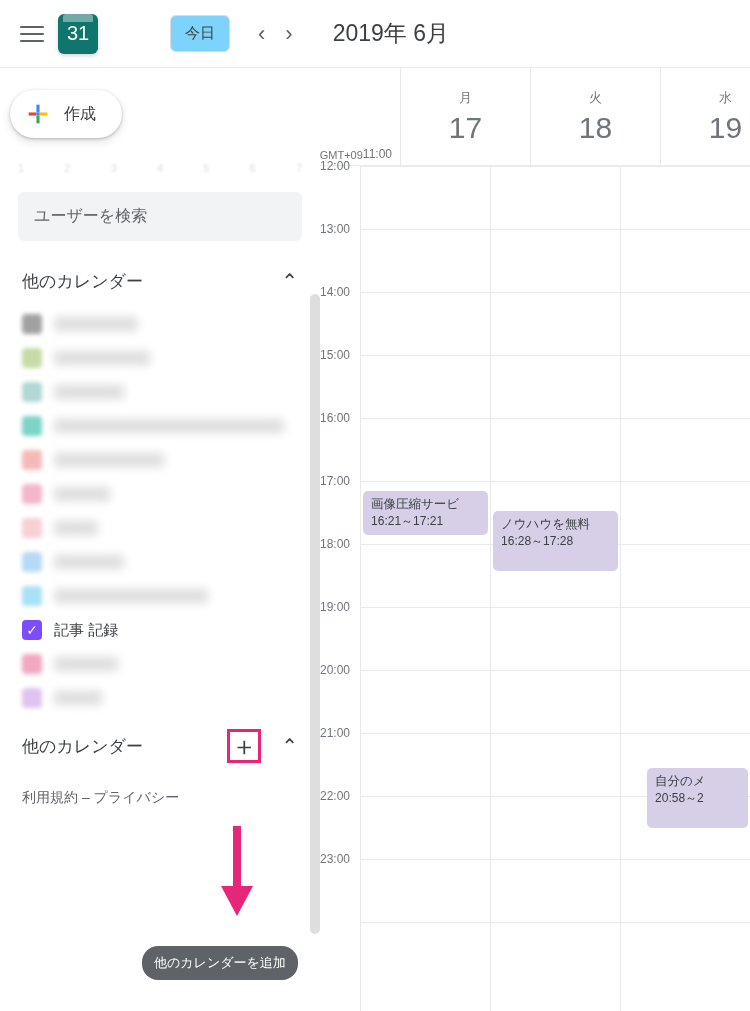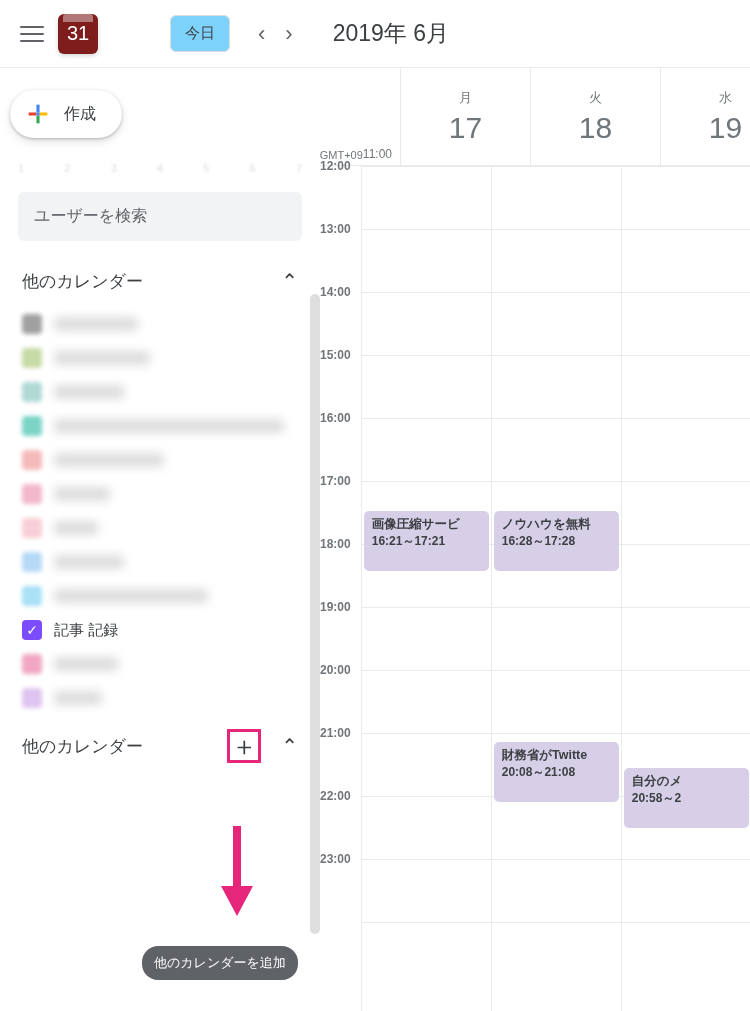--- a/index.html
+++ b/index.html
@@ -2,21 +2,21 @@
 <html><head>
 <meta charset="utf-8">
 <style>
 * { box-sizing: border-box; margin: 0; padding: 0; }
 body { font-family: "Helvetica Neue", Arial, sans-serif; color: #3c4043; background: #fff; width: 750px; height: 1011px; overflow: hidden; position: relative; }
 
 
 .header { display: flex; align-items: center; height: 68px; padding: 0 12px; border-bottom: 1px solid #e8eaed; }
 .menu-icon { width: 24px; height: 24px; margin: 0 14px 0 8px; cursor: pointer; display: flex; flex-direction: column; justify-content: center; gap: 5px; }
 .menu-icon span { display: block; height: 2px; background: #5f6368; border-radius: 1px; }
-.logo { width: 40px; height: 40px; background: #7f1d1d; border-radius: 6px; display: flex; align-items: center; justify-content: center; color: #fff; font-size: 20px; font-weight: 500; margin-right: 14px; box-shadow: 0 2px 4px rgba(60,64,67,0.2); position: relative; }
+.logo { width: 40px; height: 40px; background: #0f766e; border-radius: 6px; display: flex; align-items: center; justify-content: center; color: #fff; font-size: 20px; font-weight: 500; margin-right: 14px; box-shadow: 0 2px 4px rgba(60,64,67,0.2); position: relative; }
 .logo::before { content: ""; position: absolute; top: 0; left: 5px; right: 5px; height: 8px; background: rgba(255,255,255,0.4); border-radius: 3px 3px 0 0; }
 .app-title { font-size: 23px; color: #5f6368; font-weight: 400; }
 .today-btn { margin-left: 58px; padding: 8px 14px; border: 1px solid #dadce0; border-radius: 6px; font-size: 15px; color: #3c4043; background: #7dd3fc; cursor: pointer; }
 .nav-arrows { display: flex; margin: 0 18px; }
 .nav-arrow { font-size: 22px; color: #5f6368; padding: 4px 10px; cursor: pointer; }
 .date-range { font-size: 23px; color: #3c4043; font-weight: 400; margin-left: 12px; }
 
 .body-area { display: flex; height: calc(100% - 68px); }
 
 
@@ -50,21 +50,21 @@
 .scrollbar-mock { position: absolute; right: 0; top: 226px; width: 10px; height: 640px; background: #c8c8c8; border-radius: 5px; opacity: 0.6; }
 
 
 .main { flex: 1; position: relative; overflow: hidden; }
 .day-headers { display: flex; height: 98px; border-bottom: 1px solid #e8eaed; }
 .time-gutter-top { width: 80px; display: flex; align-items: flex-end; justify-content: flex-end; padding: 0 8px 4px 0; font-size: 11px; color: #70757a; }
 .day-header { flex: 1; min-width: 130px; display: flex; flex-direction: column; align-items: center; justify-content: center; border-left: 1px solid #e8eaed; }
 .day-name { font-size: 13px; color: #70757a; margin-bottom: 4px; }
 .day-num { font-size: 30px; color: #70757a; font-weight: 400; }
 
-.grid-body { display: flex; height: calc(100% - 98px); position: relative; font-weight: bold; }
+.grid-body { display: flex; height: calc(100% - 98px); position: relative; }
 .time-col { width: 80px; }
 .time-slot { height: 63px; text-align: right; padding-right: 10px; font-size: 12px; color: #70757a; position: relative; top: -7px; }
 .day-col { flex: 1; min-width: 130px; border-left: 1px solid #e8eaed; position: relative; }
 .hour-line { height: 63px; border-top: 1px solid #e8eaed; }
 
 .event { position: absolute; left: 2px; right: 2px; background: #d7cfe8; border-radius: 5px; padding: 5px 8px; font-size: 12.5px; color: #3c4043; overflow: hidden; cursor: pointer; }
 .event-title { white-space: nowrap; overflow: hidden; }
 .event-time { font-size: 12px; }
 
 
@@ -178,20 +178,23 @@
     <div class="section-header">
       <span>他のカレンダー</span>
       <div class="sh-right">
         <span class="add-btn-wrap">
           <span class="add-btn">＋</span>
         </span>
         <span class="chevron">⌃</span>
       </div>
     </div>
 
+    <div class="footer-links">
+      <span>利用規約</span> – <span>プライバシー</span>
+    </div>
 
     <div class="scrollbar-mock"></div>
   </div>
 
   <div class="main">
     <div class="day-headers">
       <div class="time-gutter-top">
           <span>GMT+09</span>
           <br>
           <span style="font-size:12px;color:#70757a">11:00</span>
@@ -234,21 +237,21 @@
             <div class="hour-line"></div>
             <div class="hour-line"></div>
             <div class="hour-line"></div>
             <div class="hour-line"></div>
             <div class="hour-line"></div>
             <div class="hour-line"></div>
             <div class="hour-line"></div>
             <div class="hour-line"></div>
             <div class="hour-line"></div>
             <div class="hour-line"></div>
-            <div class="event" style="top: 345px; height: 60px;">
+            <div class="event" style="top: 325px; height: 44px;">
               <div class="event-title">画像圧縮サービ</div>
               <div class="event-time">16:21～17:21</div>
             </div>
           </div>
           <div class="day-col">
             <div class="hour-line"></div>
             <div class="hour-line"></div>
             <div class="hour-line"></div>
             <div class="hour-line"></div>
             <div class="hour-line"></div>
@@ -257,40 +260,36 @@
             <div class="hour-line"></div>
             <div class="hour-line"></div>
             <div class="hour-line"></div>
             <div class="hour-line"></div>
             <div class="hour-line"></div>
             <div class="hour-line"></div>
             <div class="event" style="top: 345px; height: 60px;">
               <div class="event-title">ノウハウを無料</div>
               <div class="event-time">16:28～17:28</div>
             </div>
-            <div class="event" style="top: 576px; height: 60px;">
-              <div class="event-title">財務省がTwitte</div>
-              <div class="event-time">20:08～21:08</div>
-            </div>
           </div>
           <div class="day-col">
             <div class="hour-line"></div>
             <div class="hour-line"></div>
             <div class="hour-line"></div>
             <div class="hour-line"></div>
             <div class="hour-line"></div>
             <div class="hour-line"></div>
             <div class="hour-line"></div>
             <div class="hour-line"></div>
             <div class="hour-line"></div>
             <div class="hour-line"></div>
             <div class="hour-line"></div>
             <div class="hour-line"></div>
             <div class="hour-line"></div>
-            <div class="event" style="top: 602px; height: 60px;">
+            <div class="event" style="top: 602px; height: 60px; margin-left: 24px;">
               <div class="event-title">自分のメ</div>
               <div class="event-time">20:58～2</div>
             </div>
           </div>
         </div>
     </div>
   </div>
 </div>
 
 <div class="arrow">

